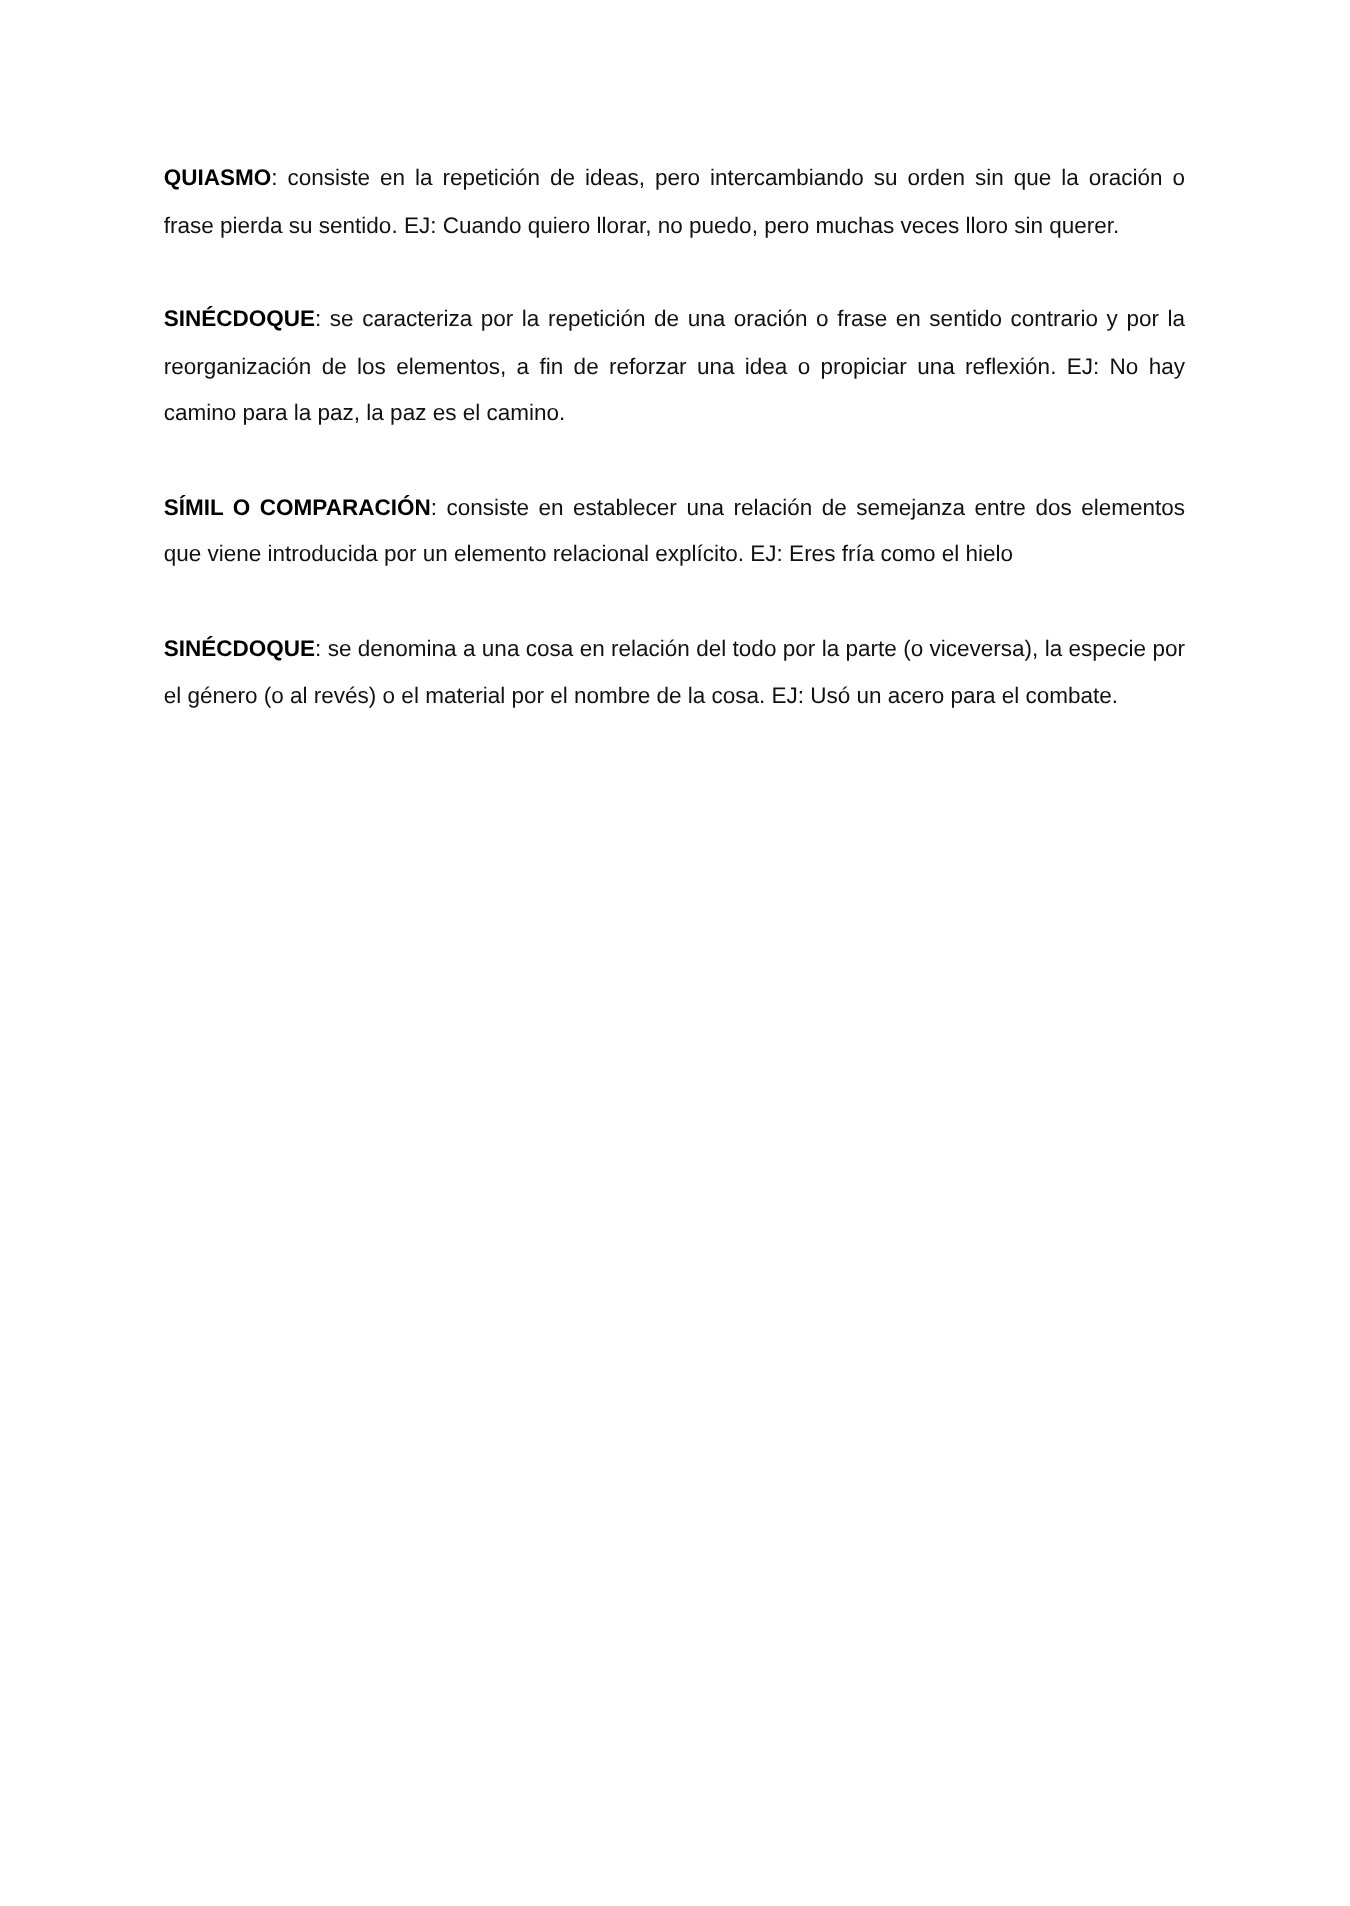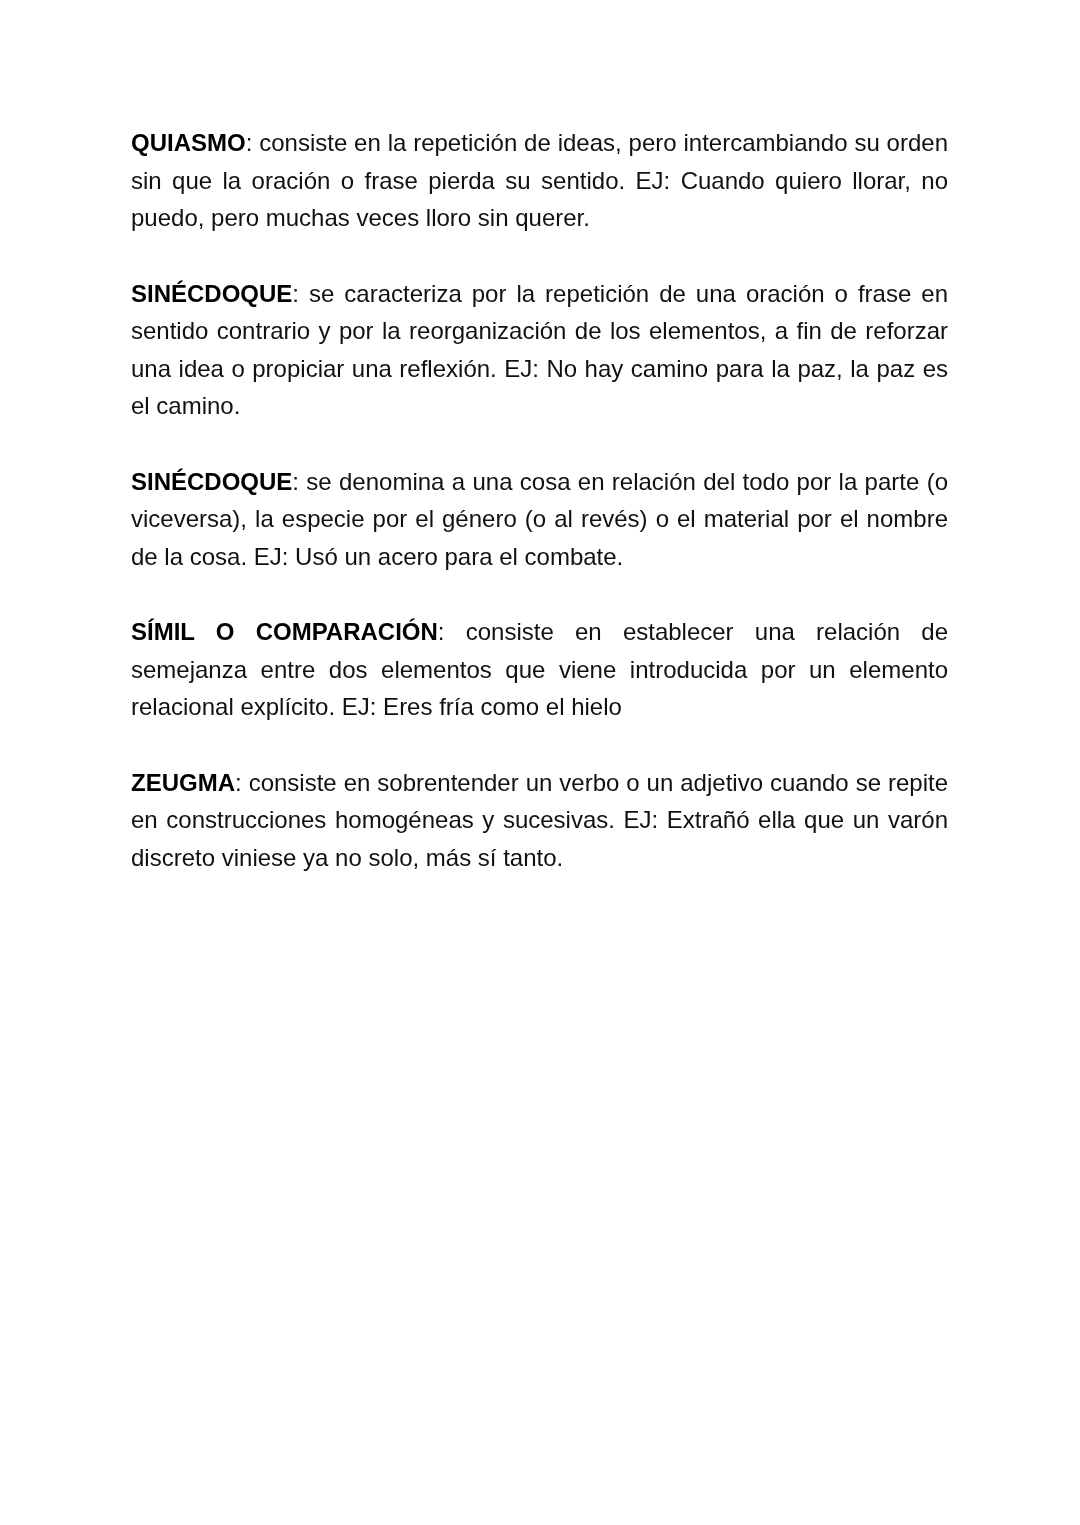--- a/index.html
+++ b/index.html
@@ -15,37 +15,36 @@
       font-family: "Liberation Sans", sans-serif;
       color: #111111;
     }
     .page {
       position: absolute;
       left: 131px;
       top: 124px;
       width: 817px;
     }
     .entry {
-      font-size: 24px;
+      font-size: 18px;
       line-height: 37.5px;
       text-align: justify;
       margin: 0 0 38px 0;
     }
     .term {
       font-weight: bold;
       color: #000000;
     }
   </style>
 </head>
 <body>
 
 <div class="page">
   <p class="entry"><span class="term">QUIASMO</span><span>: consiste en la repetición de ideas, pero intercambiando su orden sin que la oración o frase pierda su sentido. EJ: Cuando quiero llorar, no puedo, pero muchas veces lloro sin querer.</span></p>
 
   <p class="entry"><span class="term">SINÉCDOQUE</span><span>: se caracteriza por la repetición de una oración o frase en sentido contrario y por la reorganización de los elementos, a fin de reforzar una idea o propiciar una reflexión. EJ: No hay camino para la paz, la paz es el camino.</span></p>
 
+  <p class="entry"><span class="term">SÍMIL O COMPARACIÓN</span><span>: consiste en establecer una relación de semejanza entre dos elementos que viene introducida por un elemento relacional explícito. EJ: Eres fría como el hielo</span></p>
+
   <p class="entry"><span class="term">SINÉCDOQUE</span><span>: se denomina a una cosa en relación del todo por la parte (o viceversa), la especie por el género (o al revés) o el material por el nombre de la cosa. EJ: Usó un acero para el combate.</span></p>
 
-  <p class="entry"><span class="term">SÍMIL O COMPARACIÓN</span><span>: consiste en establecer una relación de semejanza entre dos elementos que viene introducida por un elemento relacional explícito. EJ: Eres fría como el hielo</span></p>
 
-
-  <p class="entry"><span class="term">ZEUGMA</span><span>: consiste en sobrentender un verbo o un adjetivo cuando se repite en construcciones homogéneas y sucesivas. EJ: Extrañó ella que un varón discreto viniese ya no solo, más sí tanto.</span></p>
 </div>
 
 </body></html>

